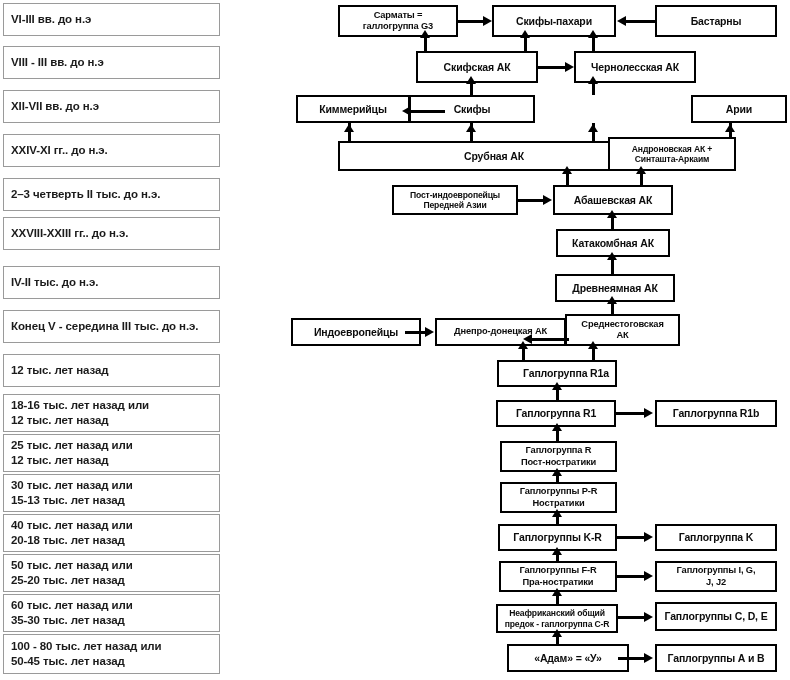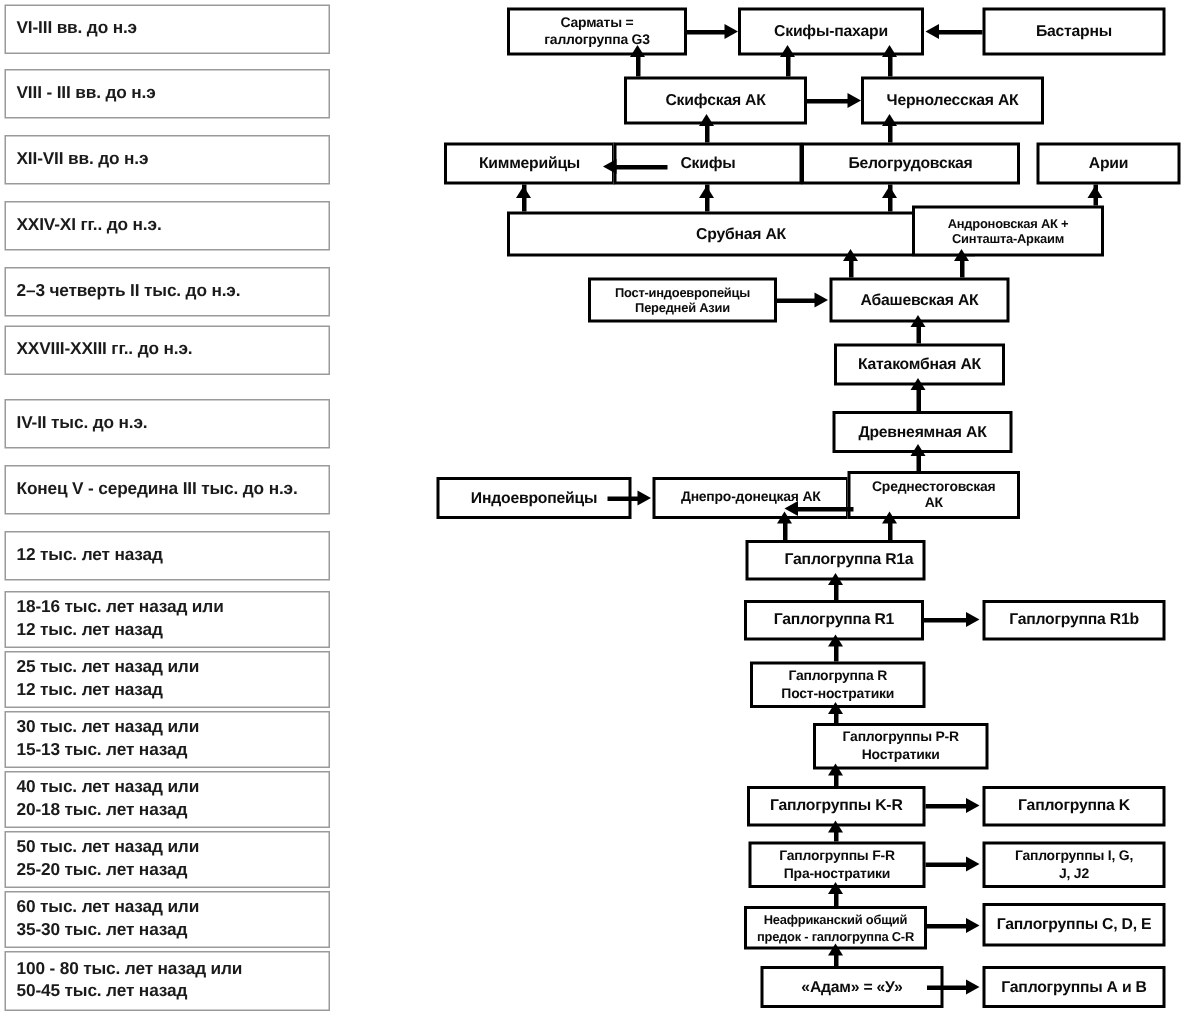--- a/index.html
+++ b/index.html
@@ -132,23 +132,20 @@
   <div class="node" style="left:574px;top:51px;width:122px;height:32px;">
     <span class="lbl">Чернолесская АК</span>
   </div>
 
   <div class="node" style="left:296px;top:95px;width:114px;height:28px;">
     <span class="lbl">Киммерийцы</span>
   </div>
   <div class="node" style="left:409px;top:95px;width:126px;height:28px;">
     <span class="lbl">Скифы</span>
   </div>
-  <div class="node" style="left:534px;top:95px;width:146px;height:28px;">
-    <span class="lbl">Белогрудовская</span>
-  </div>
   <div class="node" style="left:691px;top:95px;width:96px;height:28px;">
     <span class="lbl">Арии</span>
   </div>
 
   <div class="node" style="left:338px;top:141px;width:312px;height:30px;">
     <span class="lbl">Срубная АК</span>
   </div>
   <div class="node xs" style="left:608px;top:137px;width:128px;height:34px;">
     <span class="lbl">Андроновская АК +
 Синташта-Аркаим</span>
@@ -188,21 +185,21 @@
     <span class="lbl">Гаплогруппа R1</span>
   </div>
   <div class="node" style="left:655px;top:400px;width:122px;height:27px;">
     <span class="lbl">Гаплогруппа R1b</span>
   </div>
 
   <div class="node sm" style="left:500px;top:441px;width:117px;height:31px;">
     <span class="lbl">Гаплогруппа R
 Пост-ностратики</span>
   </div>
-  <div class="node sm" style="left:500px;top:482px;width:117px;height:31px;margin-left:42px;">
+  <div class="node sm" style="left:500px;top:482px;width:117px;height:31px;">
     <span class="lbl">Гаплогруппы P-R
 Ностратики</span>
   </div>
 
   <div class="node" style="left:498px;top:524px;width:119px;height:27px;">
     <span class="lbl">Гаплогруппы K-R</span>
   </div>
   <div class="node" style="left:655px;top:524px;width:122px;height:27px;">
     <span class="lbl">Гаплогруппа K</span>
   </div>

